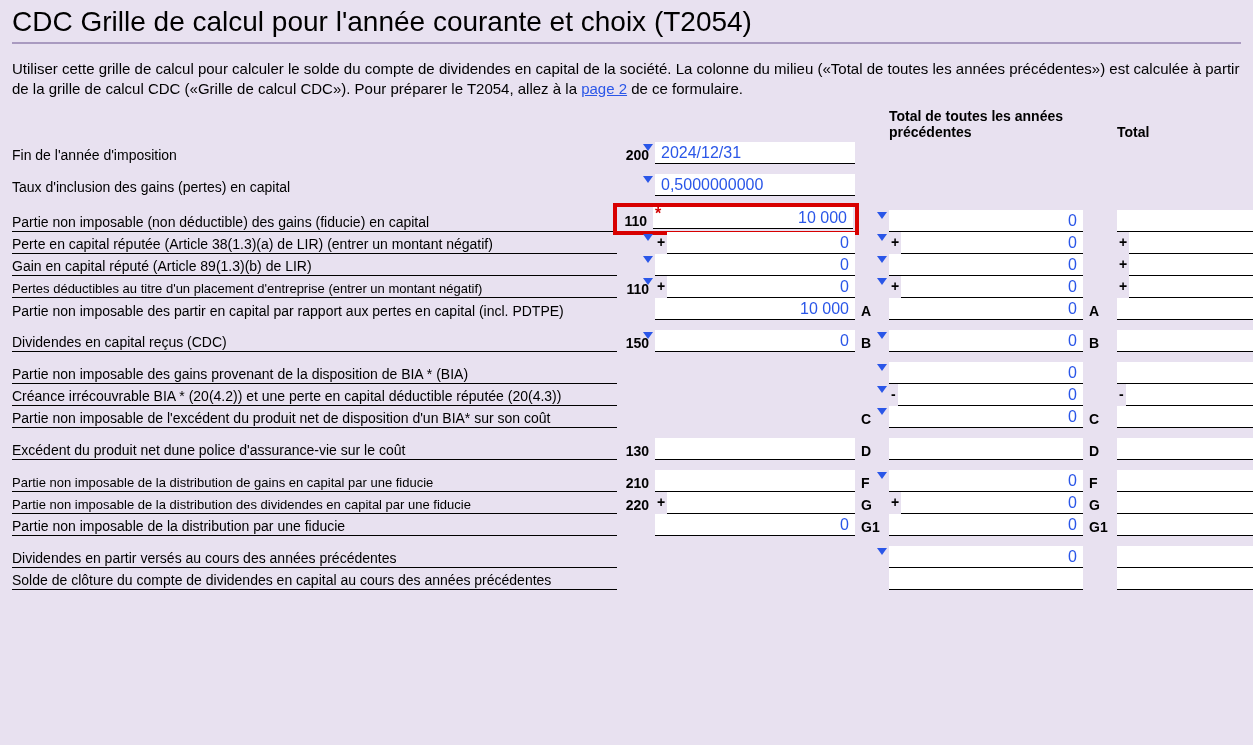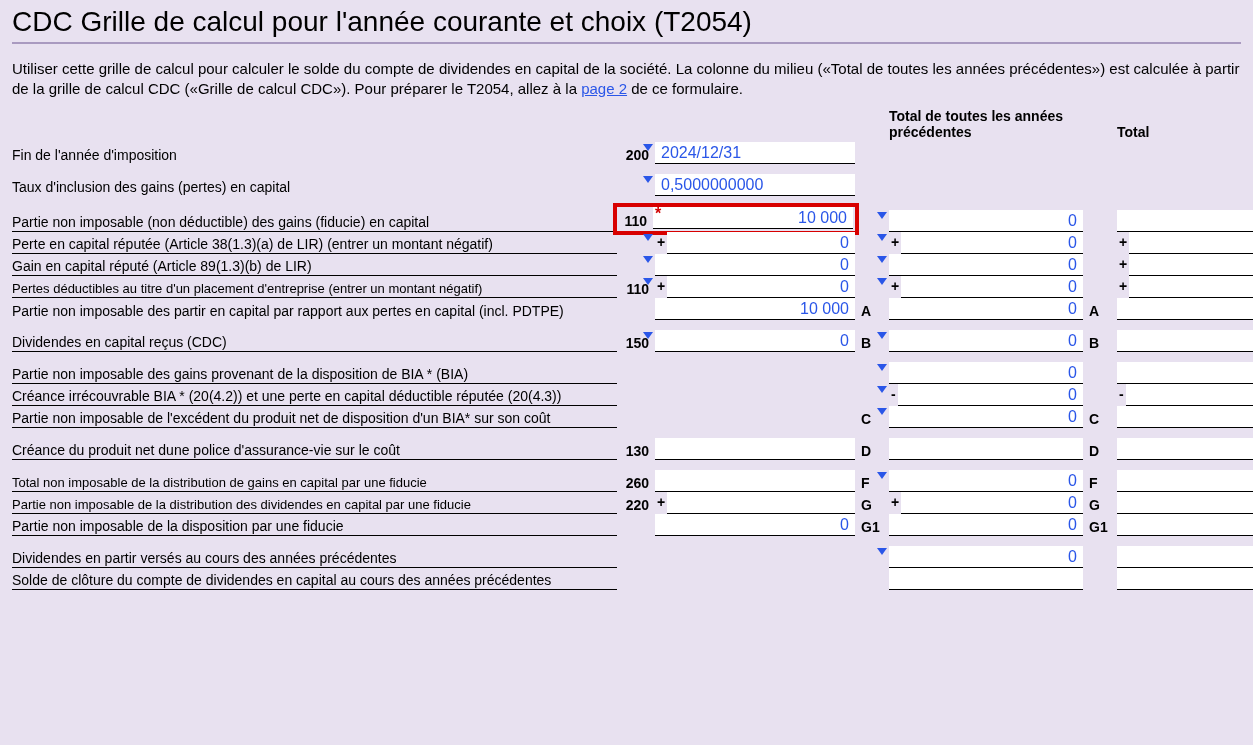--- a/index.html
+++ b/index.html
@@ -327,40 +327,40 @@
       </div>
       <div class="letter-cell">C</div>
       <div class="field">
         <input value="0" style="">
       </div>
     </div>
 
     <div class="row spacer-row"><div></div><div></div><div></div><div></div><div></div><div></div><div></div></div>
 
     <div class="row">
-      <div class="label-cell">Créance du produit net dune police d'assurance-vie sur le coût</div>
+      <div class="label-cell">Excédent du produit net dune police d'assurance-vie sur le coût</div>
       <div class="code-cell">130</div>
       <div class="field">
         <input value="" style="">
       </div>
       <div class="letter-cell">D</div>
       <div class="field">
         <input value="" style="">
       </div>
       <div class="letter-cell">D</div>
       <div class="field">
         <input value="" style="">
       </div>
     </div>
 
     <div class="row spacer-row"><div></div><div></div><div></div><div></div><div></div><div></div><div></div></div>
 
     <div class="row">
-      <div class="label-cell small">Total non imposable de la distribution de gains en capital par une fiducie</div>
-      <div class="code-cell">260</div>
+      <div class="label-cell small">Partie non imposable de la distribution de gains en capital par une fiducie</div>
+      <div class="code-cell">210</div>
       <div class="field">
         <input value="" style="">
       </div>
       <div class="letter-cell">F</div>
       <div class="field">
         <span class="tri"></span>
         <input value="0" style="">
       </div>
       <div class="letter-cell">F</div>
       <div class="field">
@@ -380,21 +380,21 @@
         <span style="font-weight:bold;padding:2px 2px 0 2px;">+</span>
         <input style="flex: 1 1 0%;" value="0">
       </div>
       <div class="letter-cell">G</div>
       <div class="field">
         <input value="0" style="">
       </div>
     </div>
 
     <div class="row">
-      <div class="label-cell">Partie non imposable de la disposition par une fiducie</div>
+      <div class="label-cell">Partie non imposable de la distribution par une fiducie</div>
       <div></div>
       <div class="field">
         <input value="0" style="">
       </div>
       <div class="letter-cell">G1</div>
       <div class="field">
         <input value="0" style="">
       </div>
       <div class="letter-cell">G1</div>
       <div class="field">

